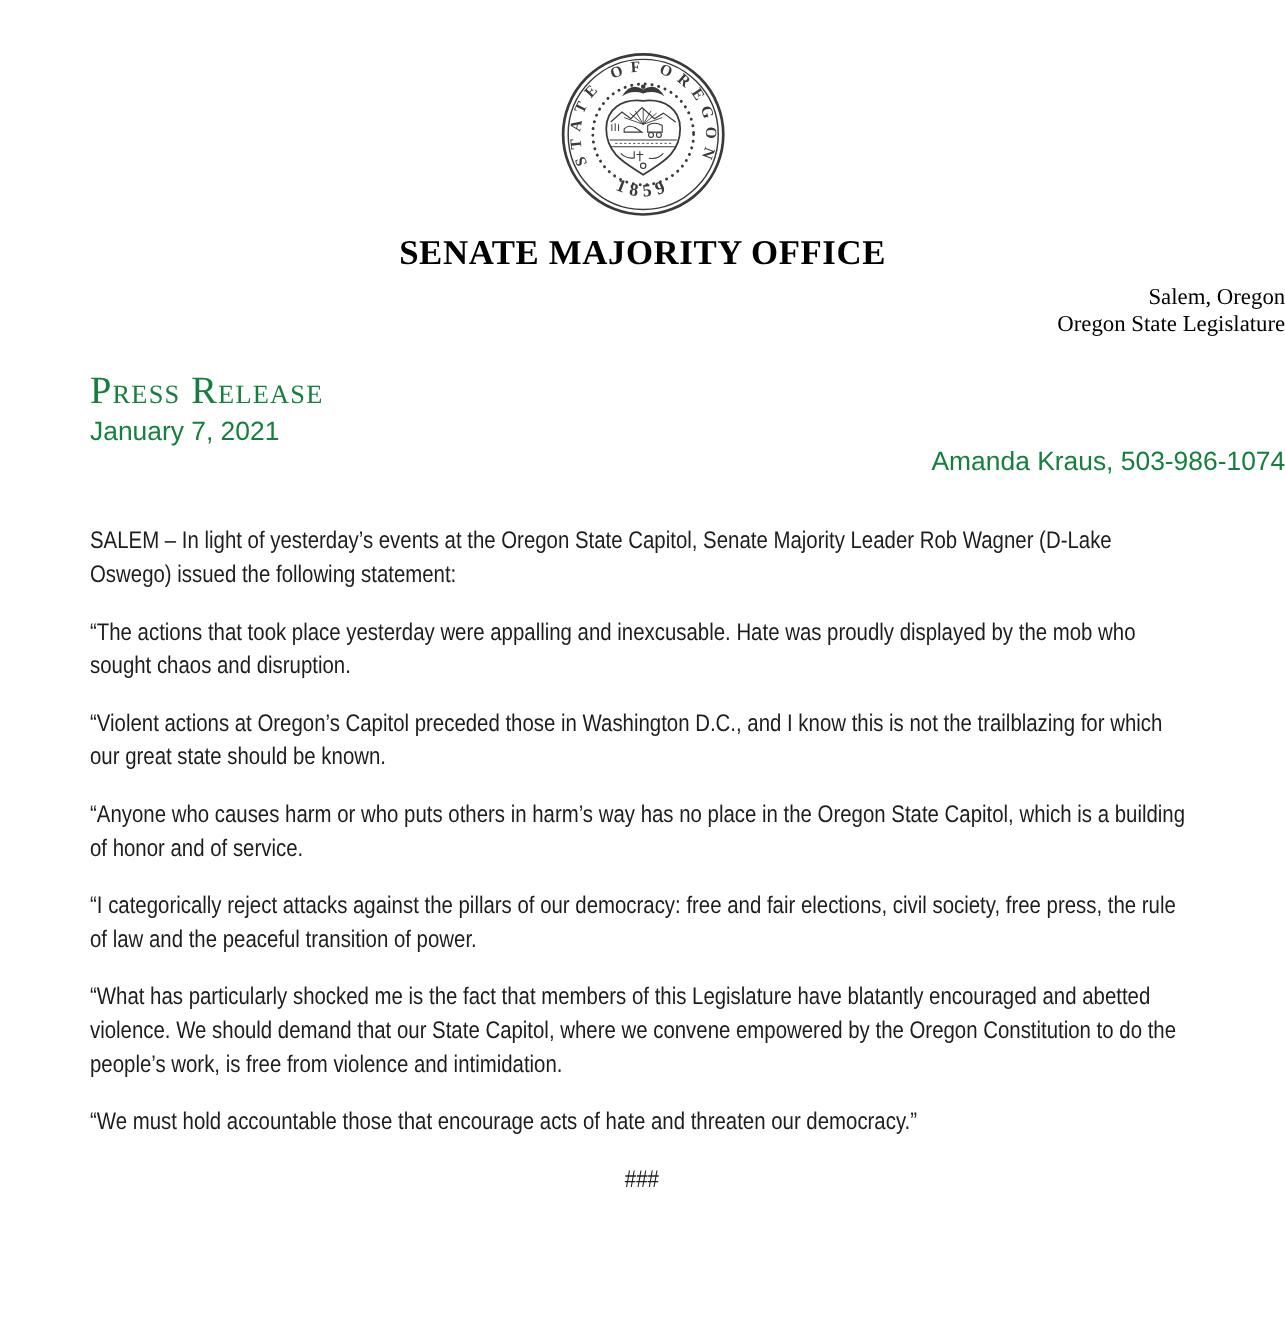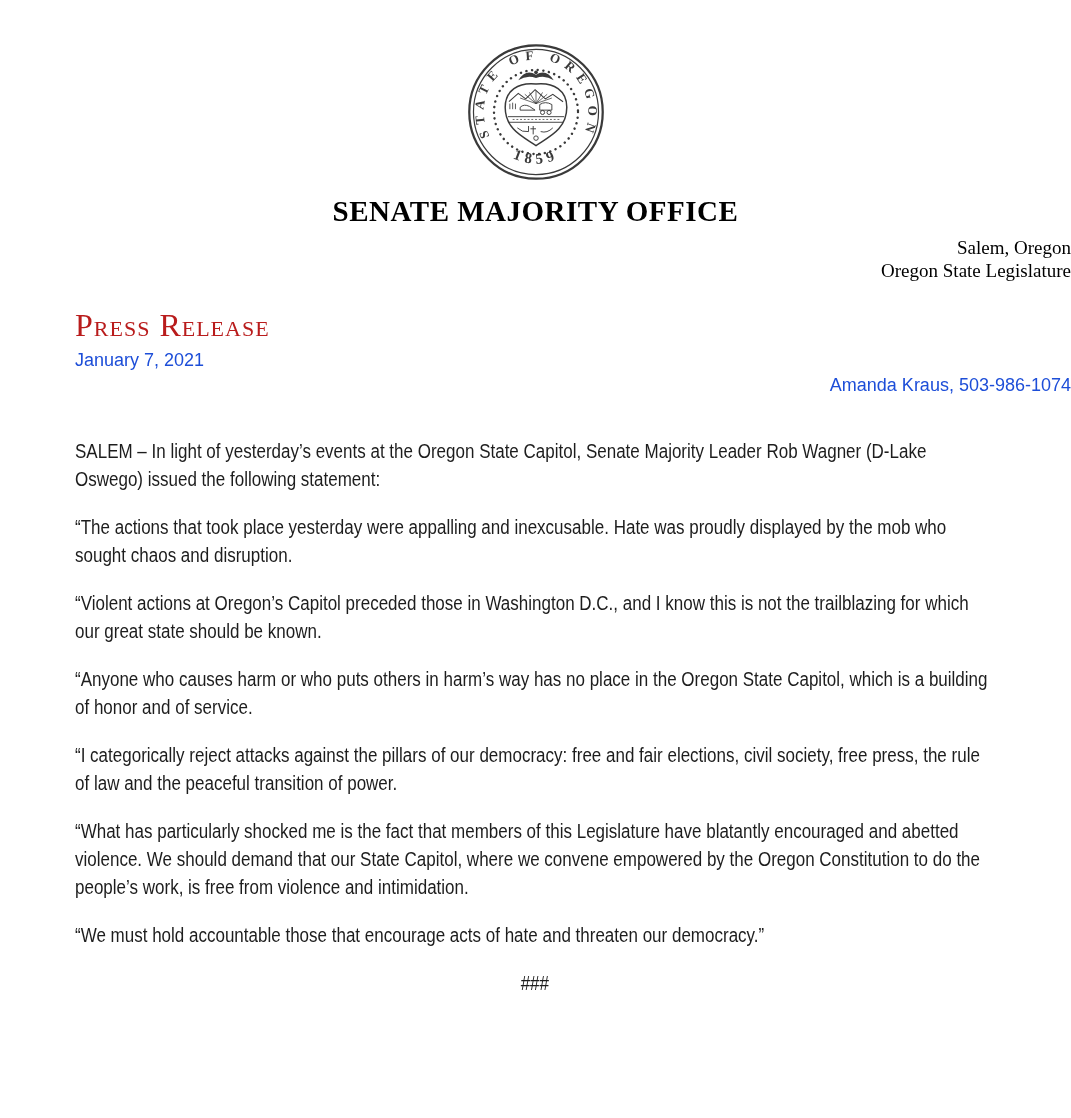--- a/index.html
+++ b/index.html
@@ -36,28 +36,28 @@
   }
   .office-sub.first { margin-top: 8px; }
 
   .release-block { margin: 26px 0 0 75px; }
   .press-release {
     font-family: "Liberation Serif", serif;
     font-variant: small-caps;
     font-size: 32px;
     line-height: 34px;
     letter-spacing: 1px;
-    color: #b91c1c;
+    color: #15803d;
   }
   .release-meta {
     margin-top: 6px;
     font-family: "Liberation Sans", sans-serif;
-    font-size: 18px;
+    font-size: 22px;
     line-height: 24.5px;
-    color: #1d4ed8;
+    color: #15803d;
   }
   .contact-phone-line { padding-left: 95px; text-align: right; }
 
   .title-block {
     margin-top: 48px;
     text-align: center;
     font-family: "Liberation Serif", serif;
     font-weight: bold;
     font-size: 24px;
     line-height: 31px;

